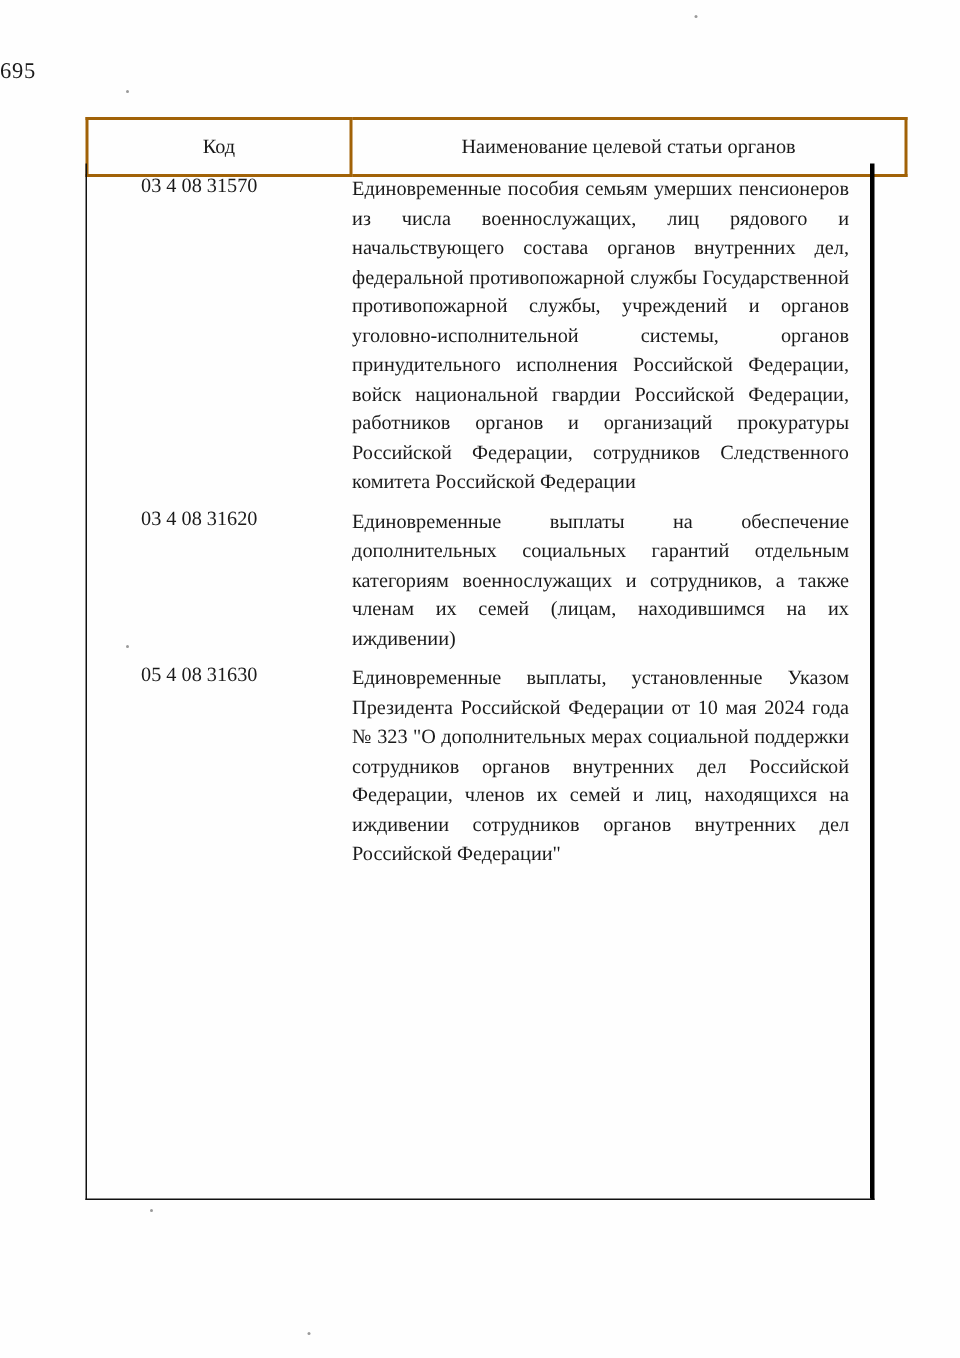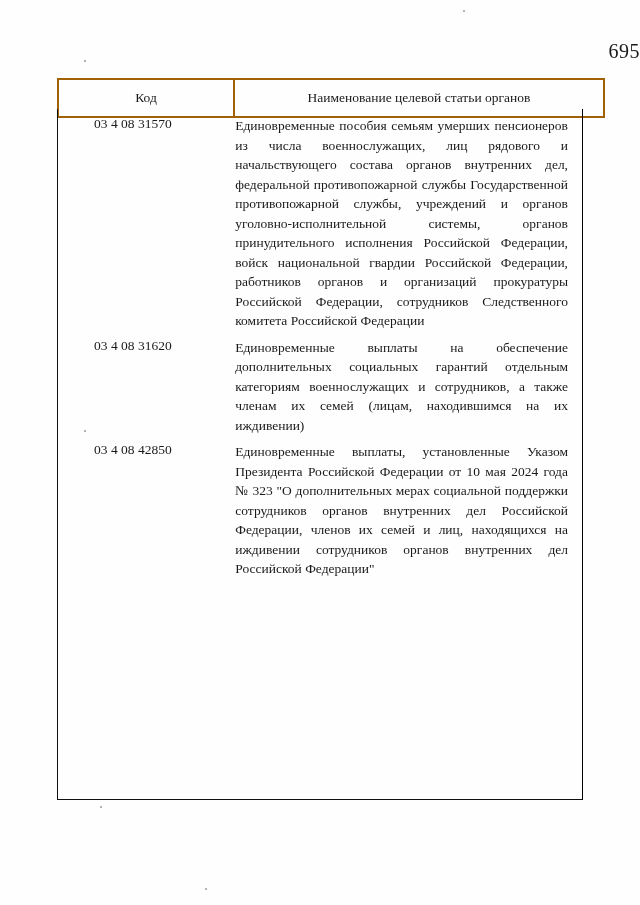--- a/index.html
+++ b/index.html
@@ -21,22 +21,22 @@
     top: 0;
     width: 640px;
     height: 905px;
     background: #fefefe;
   }
   .page-number {
     position: absolute;
     top: 40px;
     left: 0;
     width: 640px;
-    text-align: right;
-    font-size: 20px;
+    text-align: left;
+    font-size: 15px;
     letter-spacing: 0.5px;
   }
   .doc-table {
     position: absolute;
     left: 57px;
     top: 78px;
     width: 526px;
     border-collapse: collapse;
     table-layout: fixed;
   }
@@ -55,21 +55,21 @@
   }
   .col-code { width: 166px; }
   .col-name { width: 360px; }
   .rows-wrap {
     position: absolute;
     left: 57px;
     top: 109px;
     width: 526px;
     height: 691px;
     border-left: 1px solid #111;
-    border-right: 1px solid #000000;
+    border-right: 3px solid #000000;
     border-bottom: 1px solid #111;
     box-sizing: border-box;
   }
   .row {
     display: flex;
     align-items: flex-start;
   }
   .row .code {
     width: 166px;
     box-sizing: border-box;
@@ -126,18 +126,18 @@
   <div class="rows-wrap">
     <div class="row">
       <div class="code">03 4 08 31570</div>
       <div class="name">Единовременные пособия семьям умерших пенсионеров из числа военнослужащих, лиц рядового и начальствующего состава органов внутренних дел, федеральной противопожарной службы Государственной противопожарной службы, учреждений и органов уголовно-исполнительной системы, органов принудительного исполнения Российской Федерации, войск национальной гвардии Российской Федерации, работников органов и организаций прокуратуры Российской Федерации, сотрудников Следственного комитета Российской Федерации</div>
     </div>
     <div class="row">
       <div class="code">03 4 08 31620</div>
       <div class="name">Единовременные выплаты на обеспечение дополнительных социальных гарантий отдельным категориям военнослужащих и сотрудников, а также членам их семей (лицам, находившимся на их иждивении)</div>
     </div>
     <div class="row">
-      <div class="code">03 4 08 42850</div>
+      <div class="code">05 4 08 31630</div>
       <div class="name">Единовременные выплаты, установленные Указом Президента Российской Федерации от 10 мая 2024 года № 323 "О дополнительных мерах социальной поддержки сотрудников органов внутренних дел Российской Федерации, членов их семей и лиц, находящихся на иждивении сотрудников органов внутренних дел Российской Федерации"</div>
     </div>
   </div>
 
 </div>
 
 </body></html>

